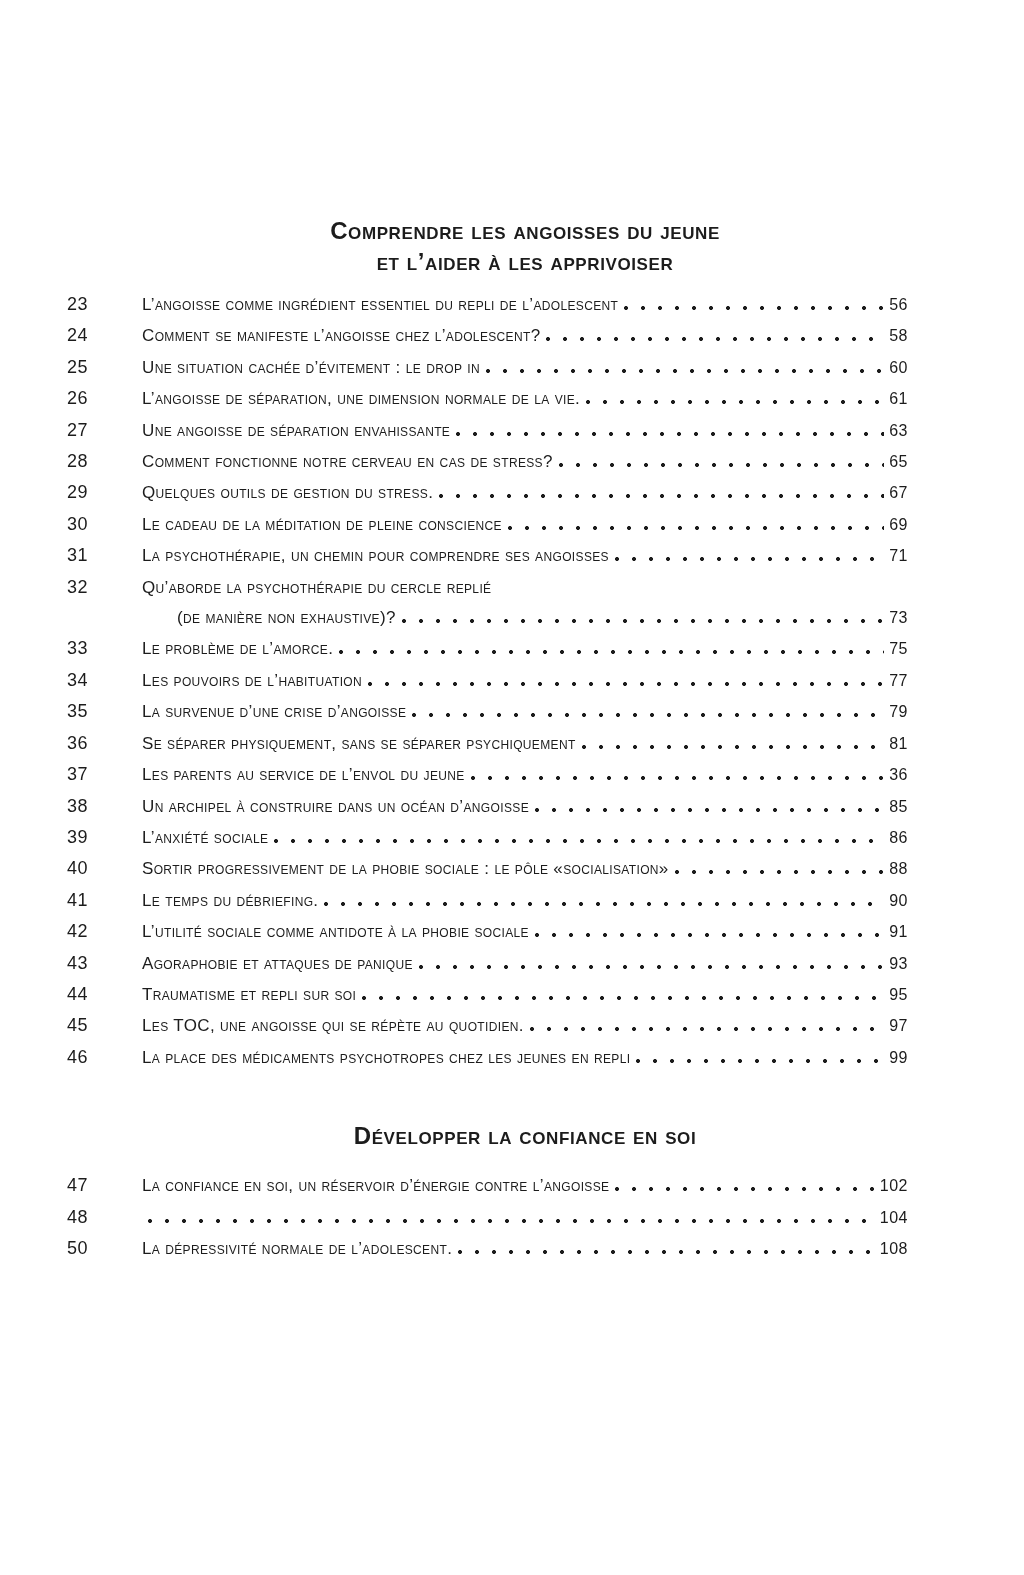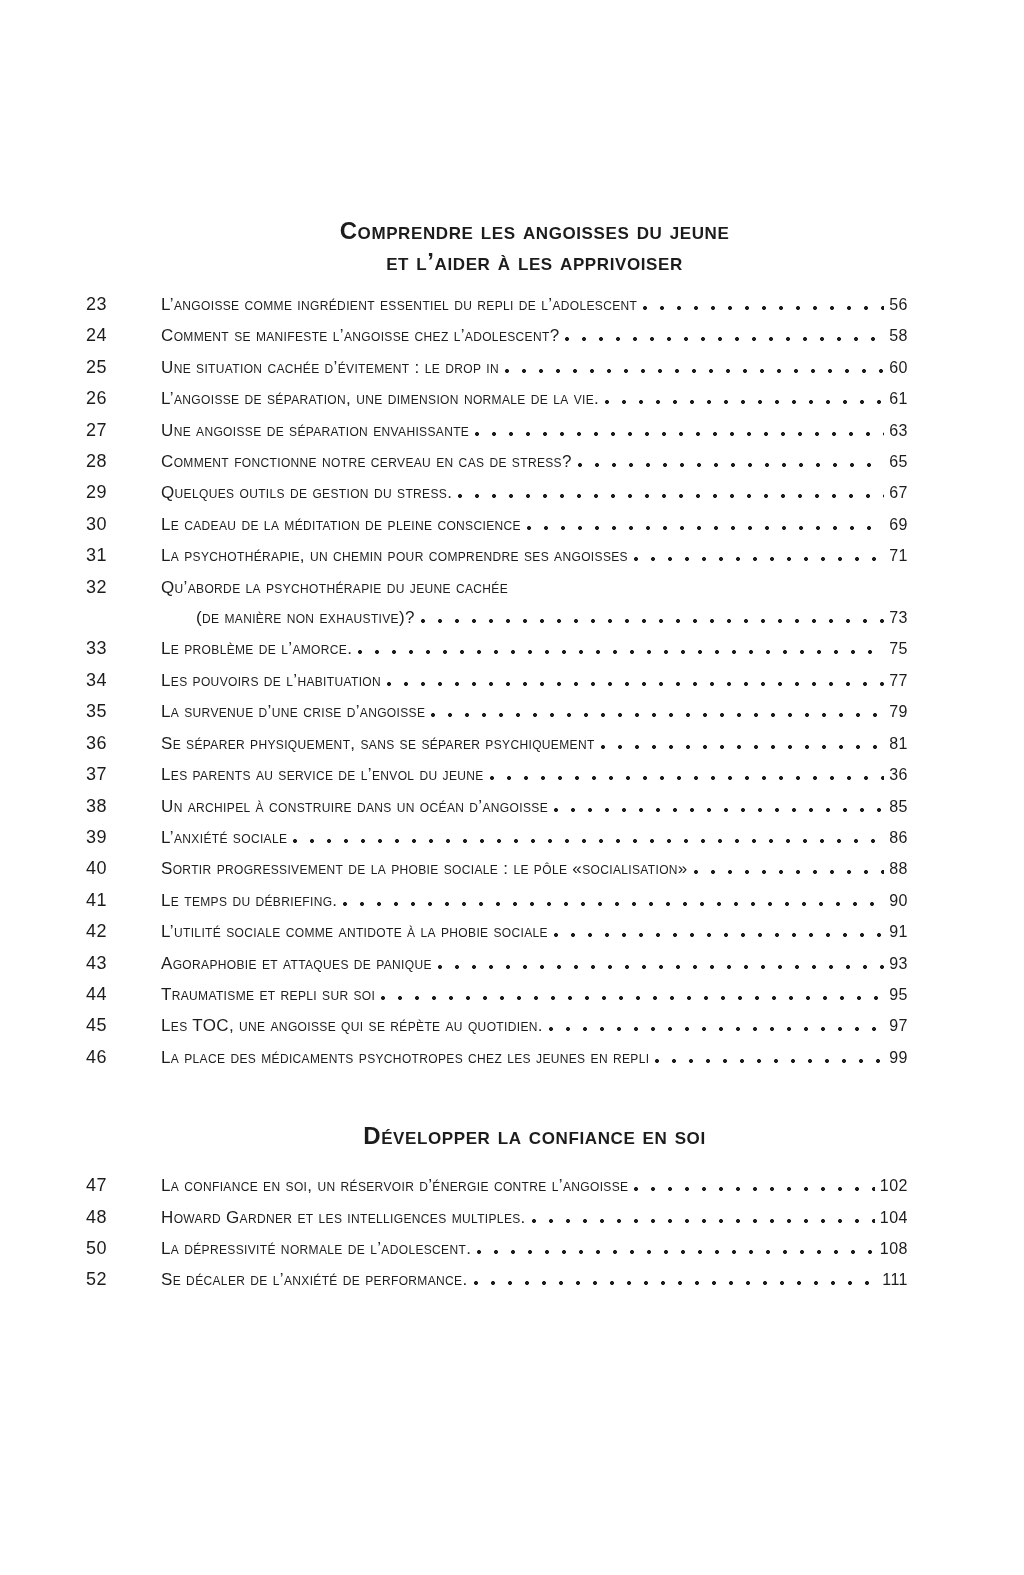--- a/index.html
+++ b/index.html
@@ -11,21 +11,21 @@
     width: 1024px;
     height: 1575px;
     font-family: "Liberation Sans", sans-serif;
     color: #1c1c1c;
     overflow: hidden;
   }
   .page {
     box-sizing: border-box;
     width: 1024px;
     height: 1575px;
-    padding: 215px 116px 0 86px;
+    padding: 215px 116px 0 67px;
   }
   .section + .section {
     margin-top: 47px;
   }
   .section-heading {
     margin: 0 0 0 75px;
     text-align: center;
     font-size: 24px;
     line-height: 31px;
     font-weight: 700;
@@ -157,21 +157,21 @@
             <div class="entry-row">
               <span class="entry-num">31</span>
               <span class="entry-title">La psychothérapie, un chemin pour comprendre ses angoisses</span>
               <span class="leader"></span>
               <span class="entry-page">71</span>
             </div>
           </div>
           <div class="entry">
             <div class="entry-row">
               <span class="entry-num">32</span>
-              <span class="entry-title">Qu’aborde la psychothérapie du jeune cachée</span>
+              <span class="entry-title">Qu’aborde la psychothérapie du cercle replié</span>
             </div>
             <div class="entry-row">
               <span class="entry-num"></span>
               <span class="entry-indent"></span>
               <span class="entry-title">(de manière non exhaustive)?</span>
               <span class="leader"></span>
               <span class="entry-page">73</span>
             </div>
           </div>
           <div class="entry">
@@ -297,37 +297,28 @@
             <div class="entry-row">
               <span class="entry-num">47</span>
               <span class="entry-title">La confiance en soi, un réservoir d’énergie contre l’angoisse</span>
               <span class="leader"></span>
               <span class="entry-page">102</span>
             </div>
           </div>
           <div class="entry">
             <div class="entry-row">
               <span class="entry-num">48</span>
-              <span class="entry-title">Howard Gardner et les intelligences multiples.</span>
               <span class="leader"></span>
               <span class="entry-page">104</span>
             </div>
           </div>
           <div class="entry">
             <div class="entry-row">
               <span class="entry-num">50</span>
               <span class="entry-title">La dépressivité normale de l’adolescent.</span>
               <span class="leader"></span>
               <span class="entry-page">108</span>
-            </div>
-          </div>
-          <div class="entry">
-            <div class="entry-row">
-              <span class="entry-num">52</span>
-              <span class="entry-title">Se décaler de l’anxiété de performance.</span>
-              <span class="leader"></span>
-              <span class="entry-page">111</span>
             </div>
           </div>
         </div>
       </div>
     </div>
 </div>
 
 </body></html>

